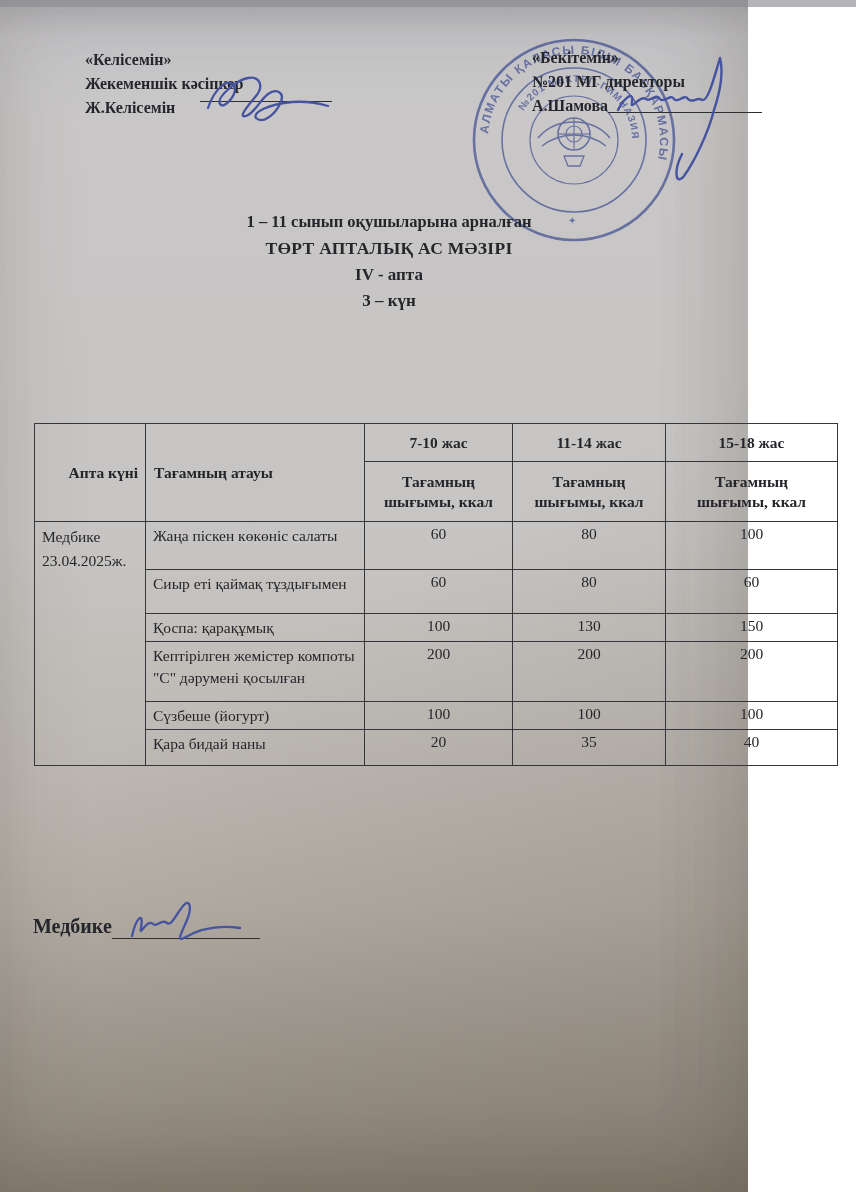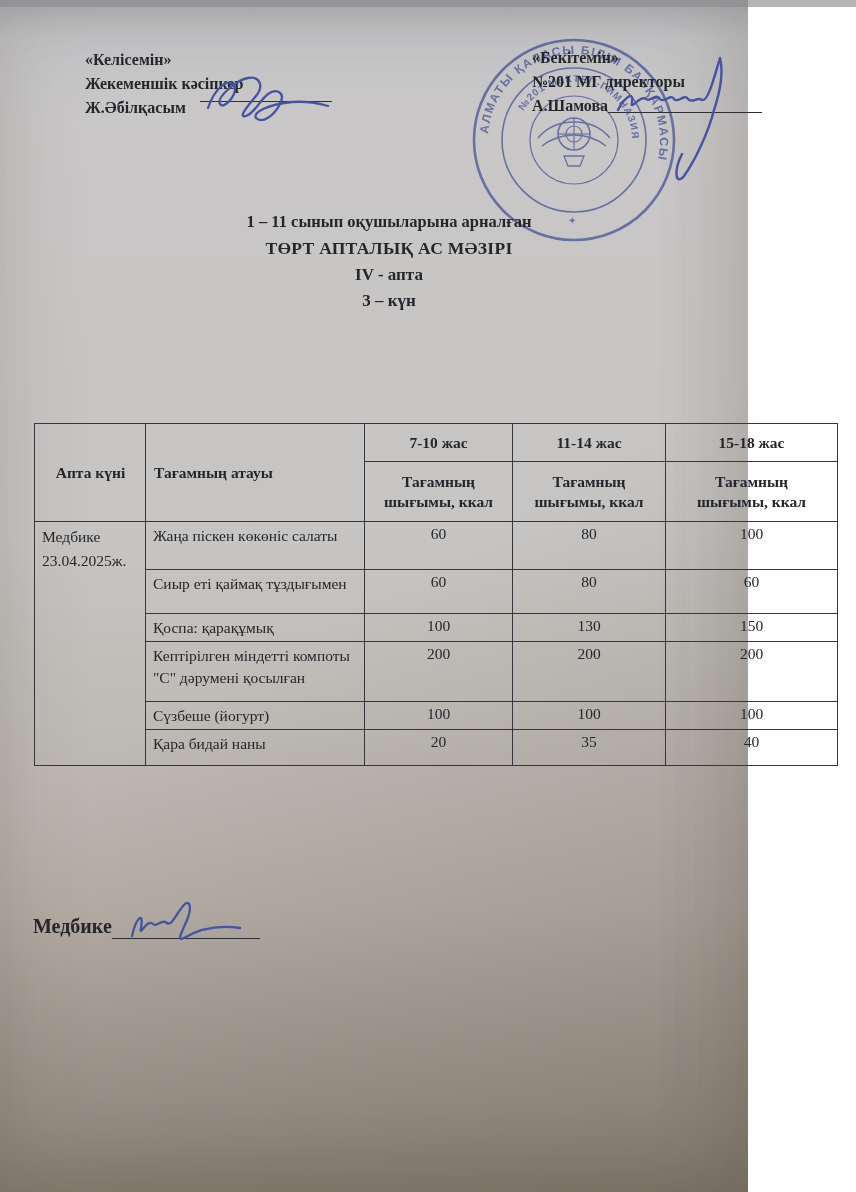--- a/index.html
+++ b/index.html
@@ -59,21 +59,21 @@
 </style>
 </head>
 <body>
 
 <div class="page">
   <div class="top-strip"></div>
 
   <div class="appr appr-left">
     <div>«Келісемін»</div>
     <div>Жекеменшік кәсіпкер</div>
-    <div>Ж.Әбілқасым</div>
+    <div>Ж.Келісемін</div>
   </div>
   <div class="sig-line" style="left:200px;top:101px;width:132px;"></div>
   <svg class="ink" style="left:202px;top:68px;" width="132" height="58" viewBox="0 0 132 58" color="#4553a0">
     <path stroke-width="2.3" d="M6,40 C12,22 26,8 32,18 C36,26 22,42 18,36 C14,30 34,12 46,10 C58,8 62,18 54,28 C44,40 36,50 44,48 C52,46 58,32 66,26 C74,20 84,24 78,36 C72,48 60,56 54,50 C50,44 68,36 90,34 C104,33 116,35 126,38"></path>
   </svg>
 
   <svg class="stamp" viewBox="0 0 212 212" color="#7282c8">
     <defs>
       <path id="arcOuter" d="M 20,106 A 86,86 0 1 1 192,106 A 86,86 0 1 1 20,106"></path>
       <path id="arcInner" d="M 48,106 A 58,58 0 1 1 164,106 A 58,58 0 1 1 48,106"></path>
@@ -118,21 +118,21 @@
   <table class="menu">
     <colgroup>
       <col style="width:111px">
         <col style="width:219px">
         <col style="width:148px">
       <col style="width:153px">
         <col style="width:172px">
     </colgroup>
     <tbody>
       <tr style="height:38px;">
-        <th rowspan="2" style="text-align:center;padding-left:8px;">Апта күні</th>
+        <th rowspan="2" style="text-align:right;padding-left:8px;">Апта күні</th>
         <th rowspan="2" style="text-align:left;padding-left:8px;">Тағамның атауы</th>
         <th>7-10 жас</th>
         <th>11-14 жас</th>
         <th>15-18 жас</th>
       </tr>
       <tr style="height:60px;">
         <th class="subhdr">
           <div>Тағамның</div>
           <div>шығымы, ккал</div>
         </th>
@@ -162,21 +162,21 @@
         <td class="valcell">60</td>
       </tr>
       <tr style="height:27px;">
         <td class="dishcell">Қоспа: қарақұмық</td>
         <td class="valcell">100</td>
         <td class="valcell">130</td>
         <td class="valcell">150</td>
       </tr>
       <tr style="height:60px;">
         <td class="dishcell">
-          <span>Кептірілген міндетті компоты</span>
+          <span>Кептірілген жемістер компоты</span>
           <div>"С" дәрумені қосылған</div>
         </td>
         <td class="valcell">200</td>
         <td class="valcell">200</td>
         <td class="valcell">200</td>
       </tr>
       <tr style="height:27px;">
         <td class="dishcell">Сүзбеше (йогурт)</td>
         <td class="valcell">100</td>
         <td class="valcell">100</td>

